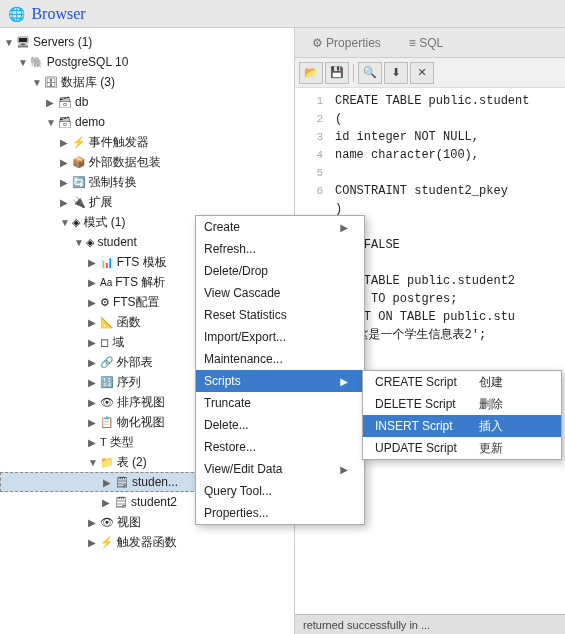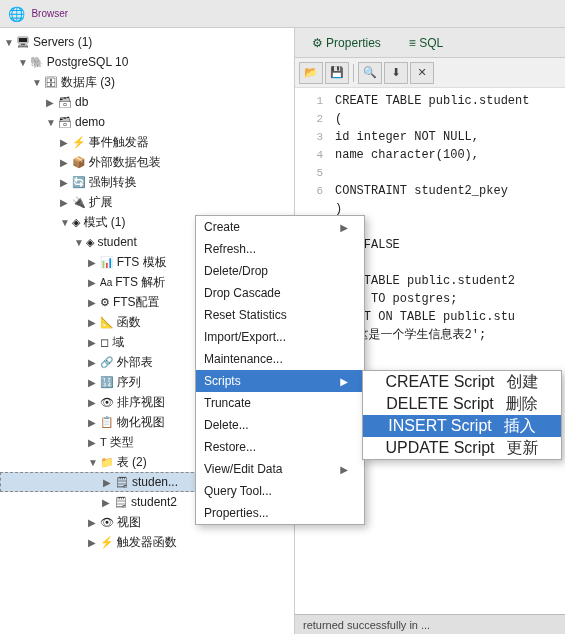--- a/index.html
+++ b/index.html
@@ -26,21 +26,21 @@
     .title-bar {
       background: #e8e8e8;
       border-bottom: 1px solid #ccc;
       display: flex;
       align-items: center;
       height: 28px;
       padding: 0 8px;
       gap: 6px;
     }
     .title-bar .icon { color: #555; font-size: 14px; }
-    .title-bar .title { font-size: 10px; color: #701a75; font-weight: normal; }
+    .title-bar .title { font-size: 16px; color: #1d4ed8; font-weight: normal; font-family: Liberation Serif, serif; }
 
     
     .content-area {
       display: flex;
       flex: 1;
       overflow: hidden;
     }
 
     
     .browser-panel {
@@ -92,21 +92,21 @@
       align-items: center;
       background: #e8e8e8;
       border-bottom: 1px solid #ccc;
       height: 30px;
       padding: 0 4px;
       gap: 0;
     }
     .tab {
       padding: 4px 12px;
       font-size: 12px;
-      color: #14532d;
+      color: #737373;
       cursor: pointer;
       border: 1px solid transparent;
       border-bottom: none;
       margin-right: 2px;
     }
     .tab.active {
       background: #fff;
       border-color: #bbb;
       border-bottom: 1px solid #fff;
       margin-bottom: -1px;
@@ -218,26 +218,25 @@
       background: #fff;
       border: 1px solid #aaa;
       box-shadow: 3px 3px 8px rgba(0,0,0,0.25);
       z-index: 101;
       min-width: 200px;
     }
     .sub-item {
       display: flex;
       align-items: center;
       padding: 4px 12px;
-      font-size: 16px;
+      font-size: 12px;
       color: #222;
       cursor: pointer;
       height: 22px;
-      gap: 12px;
-      justify-content: center;
+      gap: 4px;
     }
     .sub-item.selected {
       background: #3a7bcc;
       color: #fff;
     }
     .sub-label-en { min-width: 100px; }
     .sub-label-cn { color: #333; }
     .sub-item.selected .sub-label-cn { color: #fff; }
   </style>
 </head>
@@ -504,21 +503,21 @@
       <span>Create</span>
       <span class="arrow-r">▶</span>
     </div>
     <div class="ctx-item">
       <span>Refresh...</span>
     </div>
     <div class="ctx-item">
       <span>Delete/Drop</span>
     </div>
     <div class="ctx-item">
-      <span>Drop Cascade</span>
+      <span>View Cascade</span>
     </div>
     <div class="ctx-item">
       <span>Reset Statistics</span>
     </div>
     <div class="ctx-item">
       <span>Import/Export...</span>
     </div>
     <div class="ctx-item">
       <span>Maintenance...</span>
     </div>

